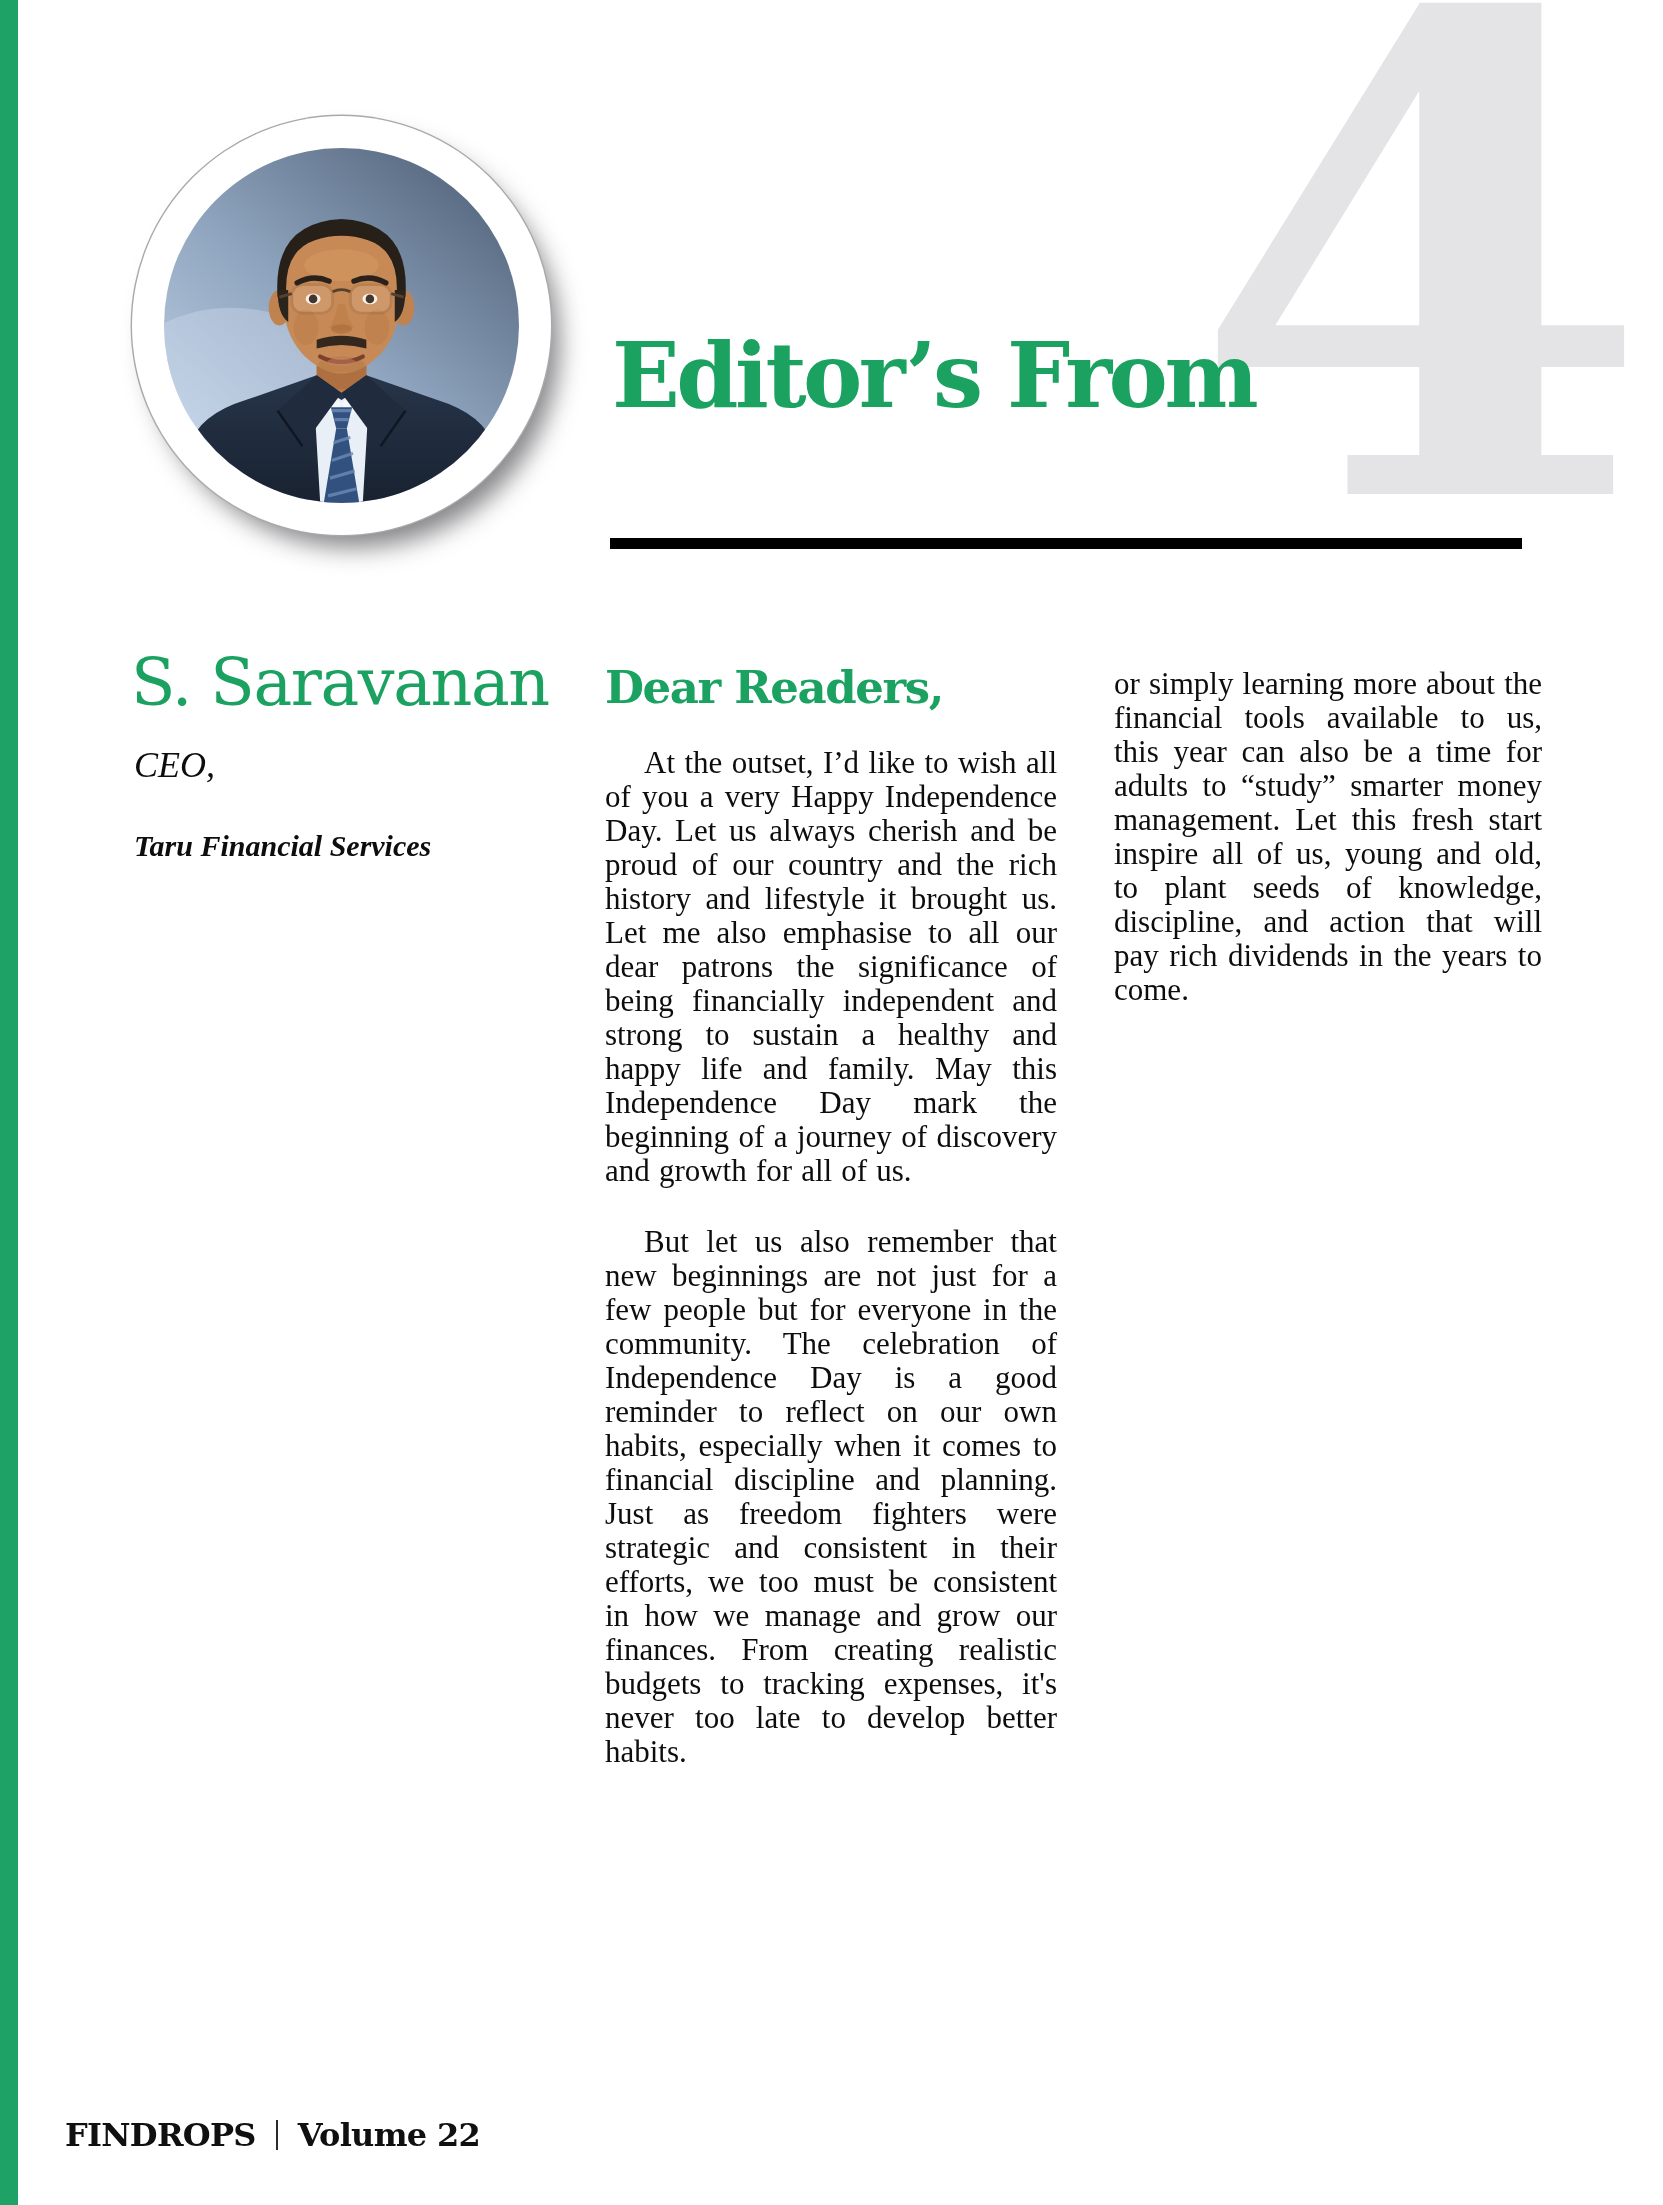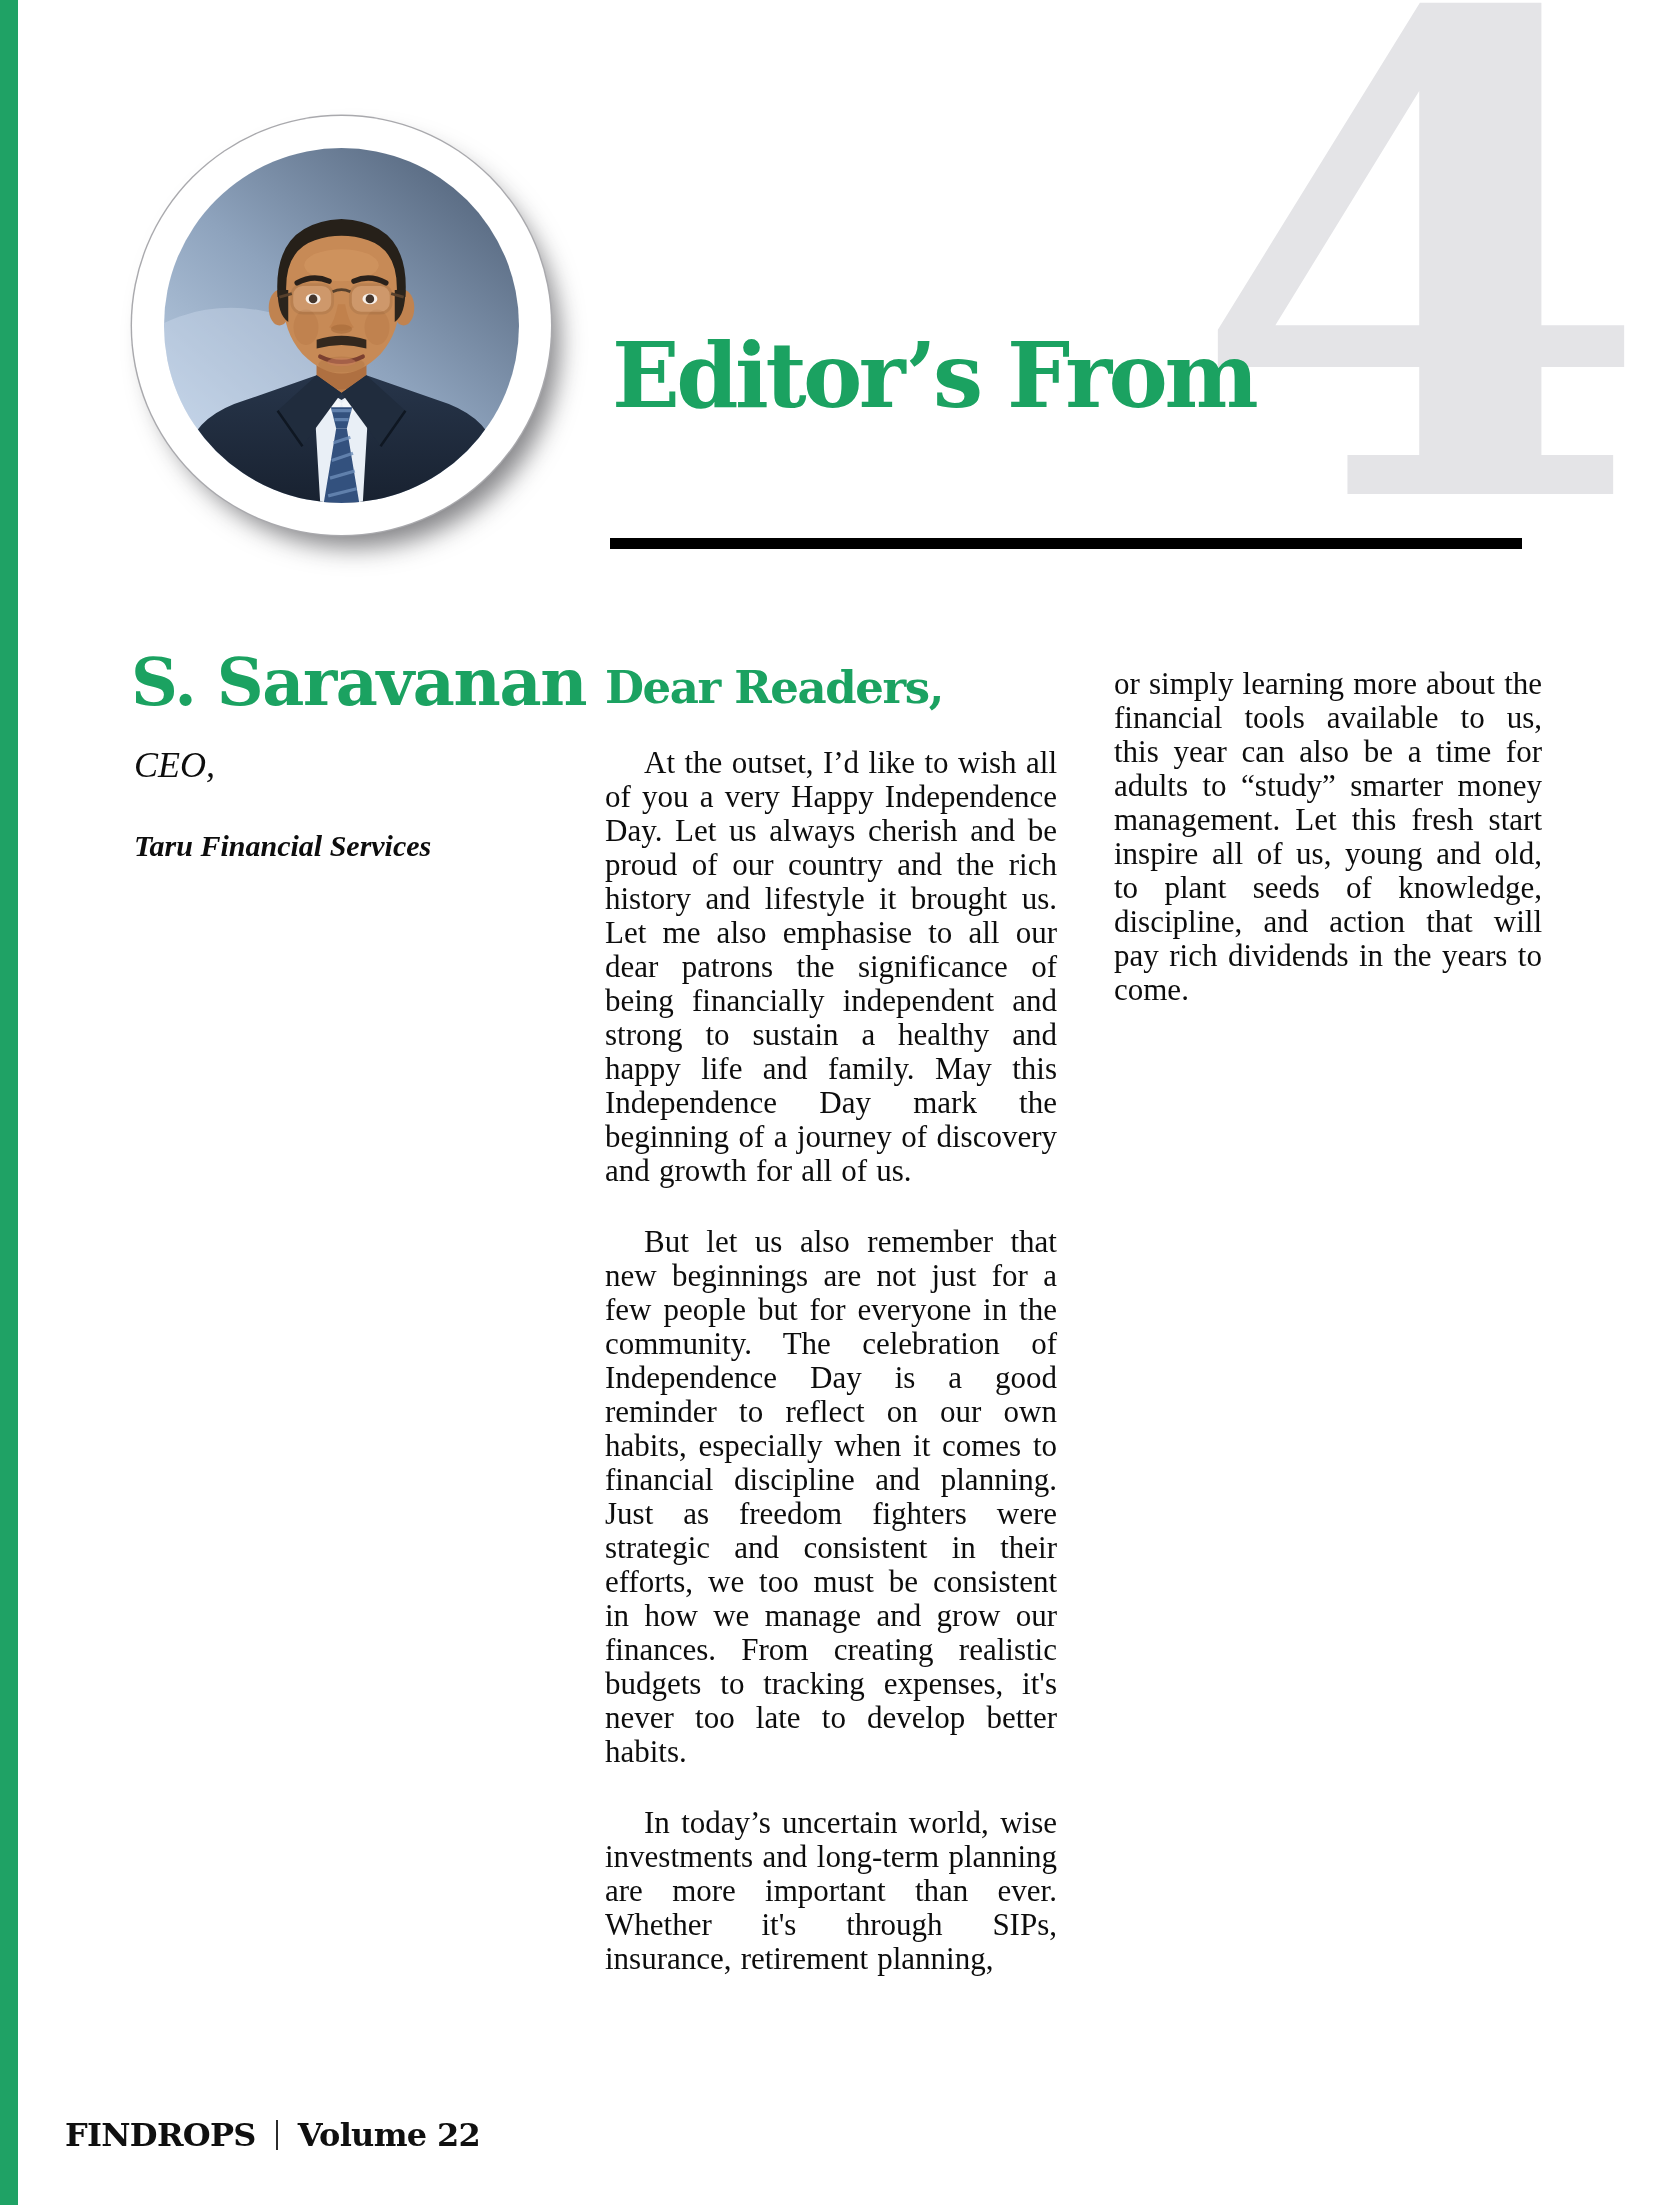--- a/index.html
+++ b/index.html
@@ -28,21 +28,21 @@
   .page-title{
     position:absolute;left:612px;top:331px;margin:0;line-height:1;
     font-family:"DejaVu Serif", serif;font-weight:700;font-size:89px;
     letter-spacing:-3.5px;color:#1BA261;white-space:nowrap;
   }
   .title-rule{
     position:absolute;left:610px;top:538px;width:912px;height:10.6px;background:#000000;
   }
   .author-name{
     position:absolute;left:131px;top:650px;margin:0;line-height:1;
-    font-family:"DejaVu Serif", serif;font-weight:700;font-size:65px;
+    font-family:"DejaVu Serif", serif;font-weight:400;font-size:65px;
     letter-spacing:-1.4px;color:#1BA261;white-space:nowrap;
   }
   .author-role{
     position:absolute;left:134px;top:741px;margin:0;
     font-style:italic;font-size:36px;line-height:1.35;color:#0d0d0d;
   }
   .author-company{
     position:absolute;left:134px;top:826px;margin:0;
     font-style:italic;font-weight:700;font-size:30px;line-height:1.35;color:#0d0d0d;
   }
@@ -158,21 +158,20 @@
 
 <h2 class="author-name">S. Saravanan</h2>
 <p class="author-role">CEO,</p>
 <p class="author-company">Taru Financial Services</p>
 
 <section class="body-column column-1">
   <h3 class="salutation">Dear Readers,</h3>
   <div>
       <p>At the outset, I’d like to wish all of you a very Happy Independence Day. Let us always cherish and be proud of our country and the rich history and lifestyle it brought us. Let me also emphasise to all our dear patrons the significance of being financially independent and strong to sustain a healthy and happy life and family. May this Independence Day mark the beginning of a journey of discovery and growth for all of us.</p>
       <p>But let us also remember that new beginnings are not just for a few people but for everyone in the community. The celebration of Independence Day is a good reminder to reflect on our own habits, especially when it comes to financial discipline and planning. Just as freedom fighters were strategic and consistent in their efforts, we too must be consistent in how we manage and grow our finances. From creating realistic budgets to tracking expenses, it's never too late to develop better habits.</p>
-      <p>In today’s uncertain world, wise investments and long-term planning are more important than ever. Whether it's through SIPs, insurance, retirement planning,</p>
     </div>
 </section>
 
 <section class="body-column column-2 continuation">
   <div>
       <p>or simply learning more about the financial tools available to us, this year can also be a time for adults to “study” smarter money management. Let this fresh start inspire all of us, young and old, to plant seeds of knowledge, discipline, and action that will pay rich dividends in the years to come.</p>
     </div>
 </section>
 
 <footer class="page-footer">

